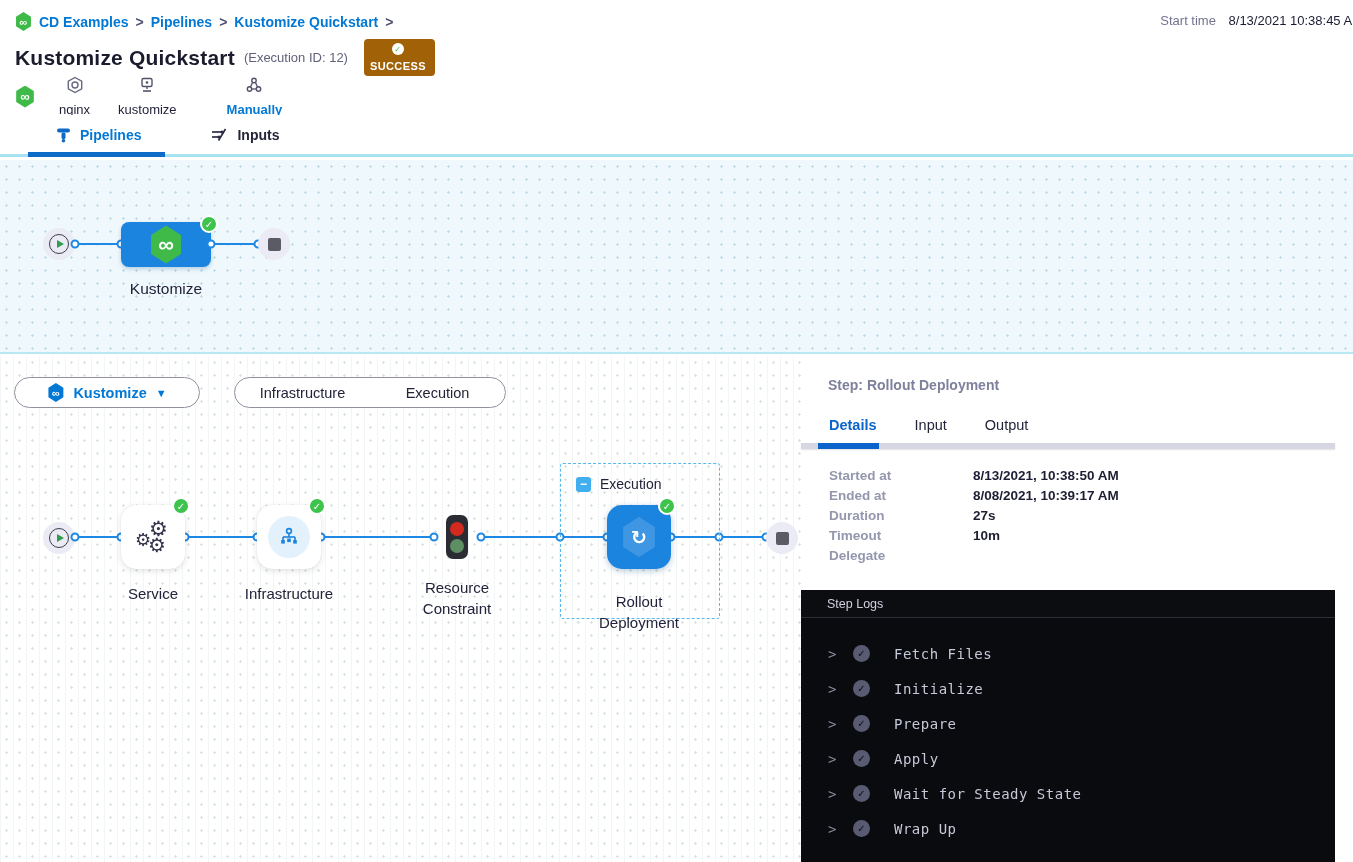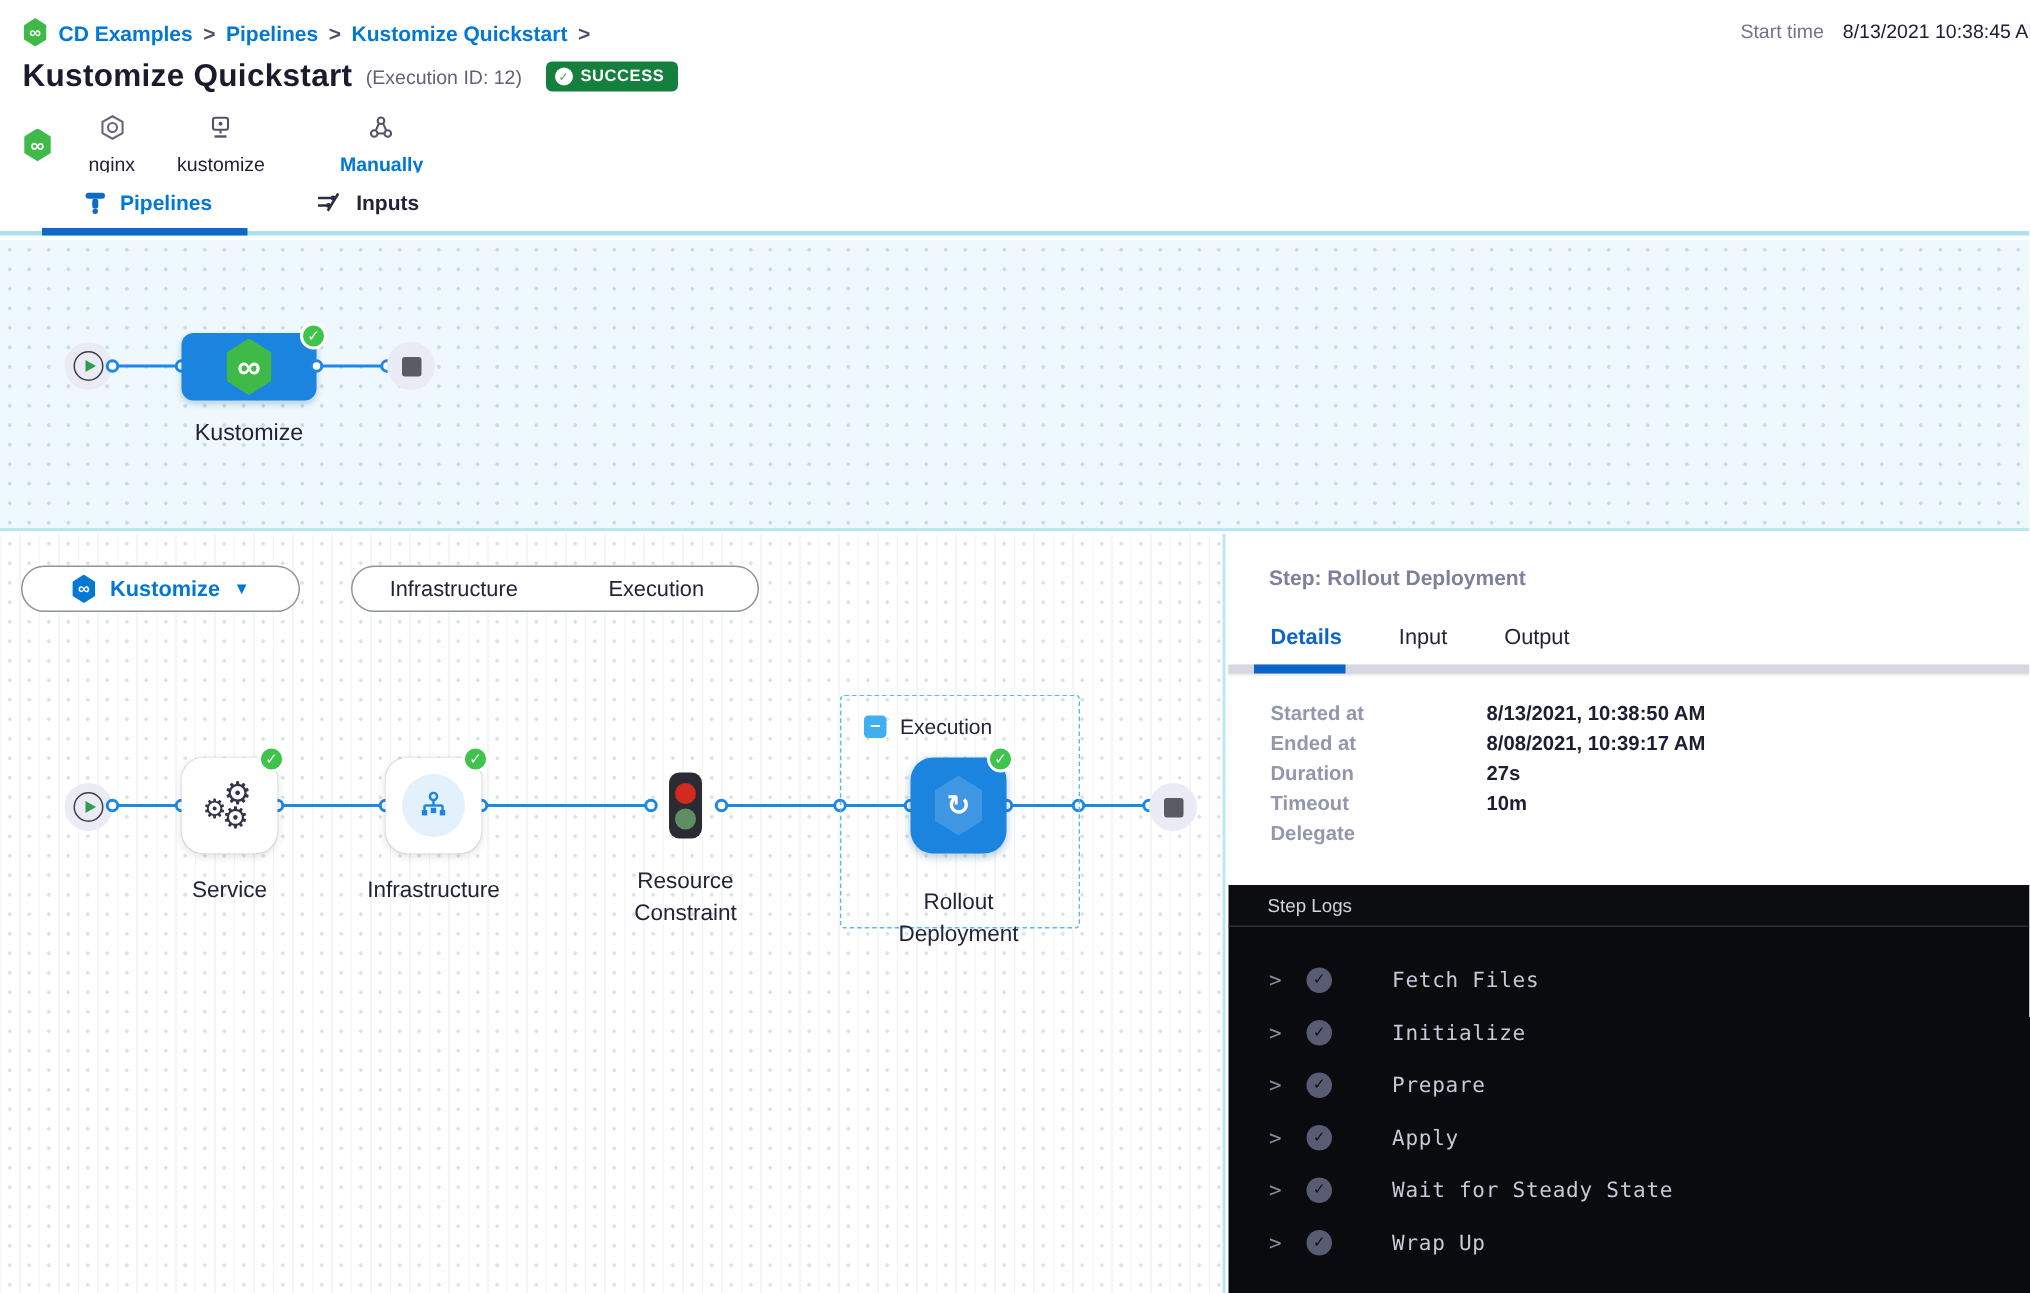--- a/index.html
+++ b/index.html
@@ -20,23 +20,23 @@
   .hex-blue  { background:#0278d5; }
   .hex-16 { width:17px; height:19px; font-size:11px; }
   .hex-20 { width:20px; height:22px; font-size:13px; }
   .hex-34 { width:34px; height:38px; font-size:22px; }
   .starttime { position:absolute; top:13px; right:-10px; white-space:nowrap; font-size:13px; }
   .starttime .lbl { color:#72738f;text-align:center; }
   .starttime .val { color:#1c1d33; margin-left:9px; }
   .titlerow { position:absolute; left:15px; top:39px; display:flex; align-items:center; }
   .page-title { font-size:21px; font-weight:700; color:#1b1b2e; letter-spacing:.2px; }
   .exec-id { font-size:13px; color:#60617a; margin-left:9px; }
-  .badge { margin-left:16px; display:inline-flex; align-items:center; gap:5px; background:#15803d;
+  .badge { margin-left:16px; display:inline-flex; align-items:center; gap:5px; background:#a16207;
            border-radius:4px; padding:4px 9px 4px 6px; color:#fff; font-size:11px; font-weight:700;
-           letter-spacing:.4px; }
+           letter-spacing:.4px;flex-direction:column; }
   .badge .bcheck { width:12px; height:12px; border-radius:50%; background:#fff; color:#42ab45;
                    font-size:8px; font-weight:700; display:flex; align-items:center; justify-content:center; }
   .badge .bcheck::after { content:"✓"; }
   .tagsrow { position:absolute; left:15px; top:76px; display:flex; align-items:center; font-size:13px; color:#1e1f36; }
   .tag { display:flex; align-items:center; gap:8px;flex-direction:column; }
   .tag-ic { width:18px; height:18px; display:inline-flex; }
   .link-blue { color:#0278d5; font-weight:600; }
 
   
   .tabbar { position:absolute; left:0; top:115px; width:1353px; height:42px; background:#fff;
@@ -118,21 +118,21 @@
   .pill { position:absolute; height:31px; border:1px solid #90919f; border-radius:16px; background:#fff;
           display:flex; align-items:center; cursor:pointer; }
   .pill-stage { left:14px; top:21px; width:186px; justify-content:center; gap:9px; }
   .pill-stage .plabel { color:#0278d5; font-weight:700; font-size:14.5px; }
   .caret { color:#0278d5; font-size:11px; }
   .caret::after { content:"▼"; }
   .pill-toggle { left:234px; top:21px; width:272px; }
   .pill-toggle .half { flex:1; text-align:center; font-size:14.5px; color:#23243a; cursor:pointer; }
 
   
-  .panel { position:absolute; left:819px; top:356px; width:534px; height:506px; background:#fff; }
+  .panel { position:absolute; left:801px; top:356px; width:534px; height:506px; background:#fff; }
   .panel-title { position:absolute; left:27px; top:21px; font-size:14px; font-weight:700; color:#7f809c; }
   .ptabs { position:absolute; left:28px; top:61px; display:flex; gap:38px; font-size:14.5px; }
   .ptab { cursor:pointer; color:#23243a; }
   .ptab--active { color:#0b63cc; font-weight:600; }
   .psep { position:absolute; left:0; top:87px; width:534px; height:6px; background:#d6d7e2;
           box-shadow:0 1px 2px rgba(0,0,0,.12); }
   .psep-active { position:absolute; left:17px; top:87px; width:61px; height:6px; background:#0b63cc; z-index:2; }
   .drows { position:absolute; left:28px; top:110px; font-size:13.5px; line-height:20px; }
   .drow { display:flex; }
   .drow .dl { width:144px; color:#9496ad; font-weight:600; }
@@ -144,21 +144,21 @@
              font-size:12.5px; color:#d0d1de; }
   .logs-body { position:absolute; left:0; top:262px; width:534px; height:244px; background:#0a0b0e;
                padding-top:18px; }
   .logrow { display:flex; align-items:center; height:35px; padding-left:27px; cursor:pointer; }
   .logchev { width:18px; color:#8a8b9e; font-family:"DejaVu Sans Mono",monospace; font-size:14px; }
   .logchev::after { content:">"; }
   .logcheck { width:17px; height:17px; border-radius:50%; background:#595b73; color:#0c0d12;
               font-size:10px; font-weight:700; display:flex; align-items:center; justify-content:center;
               margin-left:7px; }
   .logcheck::after { content:"✓"; }
-  .logtext { margin-left:40px; font-family:"DejaVu Sans Mono","Liberation Mono",monospace;
+  .logtext { margin-left:24px; font-family:"DejaVu Sans Mono","Liberation Mono",monospace;
              font-size:14px; color:#c7c8d8; letter-spacing:.5px; }
 
   svg { display:block; }
 </style>
 </head>
 <body>
 
 <div class="app">
 
   <div class="header">

